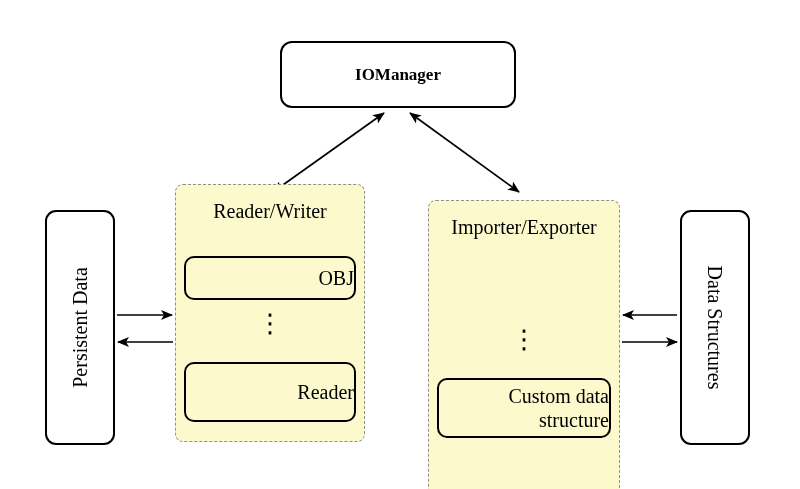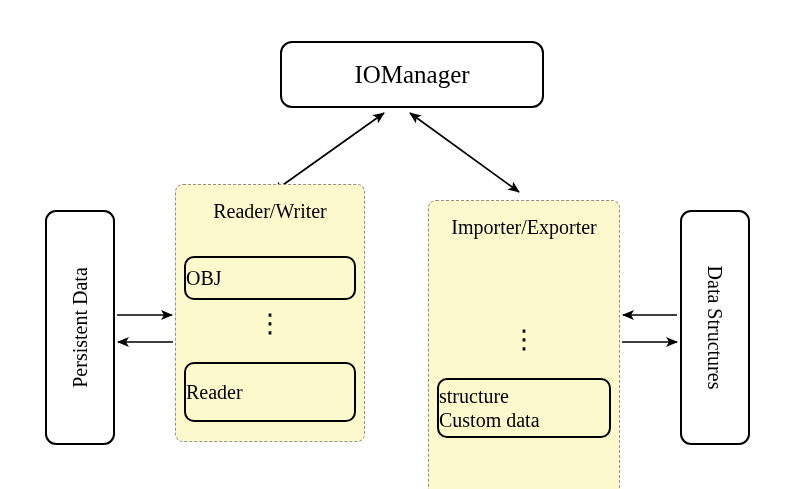--- a/index.html
+++ b/index.html
@@ -22,23 +22,24 @@
 
   .node{
     position:absolute;
     background:#fff;
     border:2.5px solid var(--node-border);
     display:flex;align-items:center;justify-content:center;
     box-sizing:border-box;
     z-index:2;
   }
   .io{
-    left:280px;top:41px;width:264px;height:67px;
+    left:280px;top:41px;width:236px;height:67px;
     border-radius:12px;
-    font-size:25px;
+    font-size:17px;
+    font-weight:bold;
   }
   .panel{
     position:absolute;
     background:var(--panel-fill);
     border:1.7px dashed var(--panel-border);
     border-radius:8px;
     box-sizing:border-box;
     z-index:2;
   }
   .panel-left{left:175px;top:184px;width:190px;height:258px;}
@@ -47,21 +48,21 @@
     position:absolute;left:0;right:0;top:15px;
     text-align:center;
     font-size:20px;
   }
   .inner-box{
     position:absolute;
     background:var(--panel-fill);
     border:2.5px solid var(--node-border);
     border-radius:10px;
     box-sizing:border-box;
-    display:flex;flex-direction:column;align-items:flex-start;justify-content:center;
+    display:flex;flex-direction:column;align-items:flex-end;justify-content:center;
     font-size:20px;
     line-height:1.22;
     text-align:center;
   }
   .box-top{left:8px;top:71px;right:8px;height:44px;}
   .box-bottom{left:8px;top:177px;right:8px;height:60px;}
   .dots{
     position:absolute;left:0;right:0;top:126px;
     text-align:center;
     font-size:26px;
@@ -114,22 +115,22 @@
     <div class="dots">⋮</div>
     <div class="inner-box box-bottom">
       <div>Reader</div>
     </div>
   </div>
 
   <div class="panel panel-right">
     <div class="panel-title">Importer/Exporter</div>
     <div class="dots">⋮</div>
     <div class="inner-box box-bottom">
+      <div>Custom data</div>
       <div>structure</div>
-      <div>Custom data</div>
     </div>
   </div>
 
   <div class="side side-left">
     <span class="vtext rot-ccw">Persistent Data</span>
   </div>
 
   <div class="side side-right">
     <span class="vtext rot-cw">Data Structures</span>
   </div>

